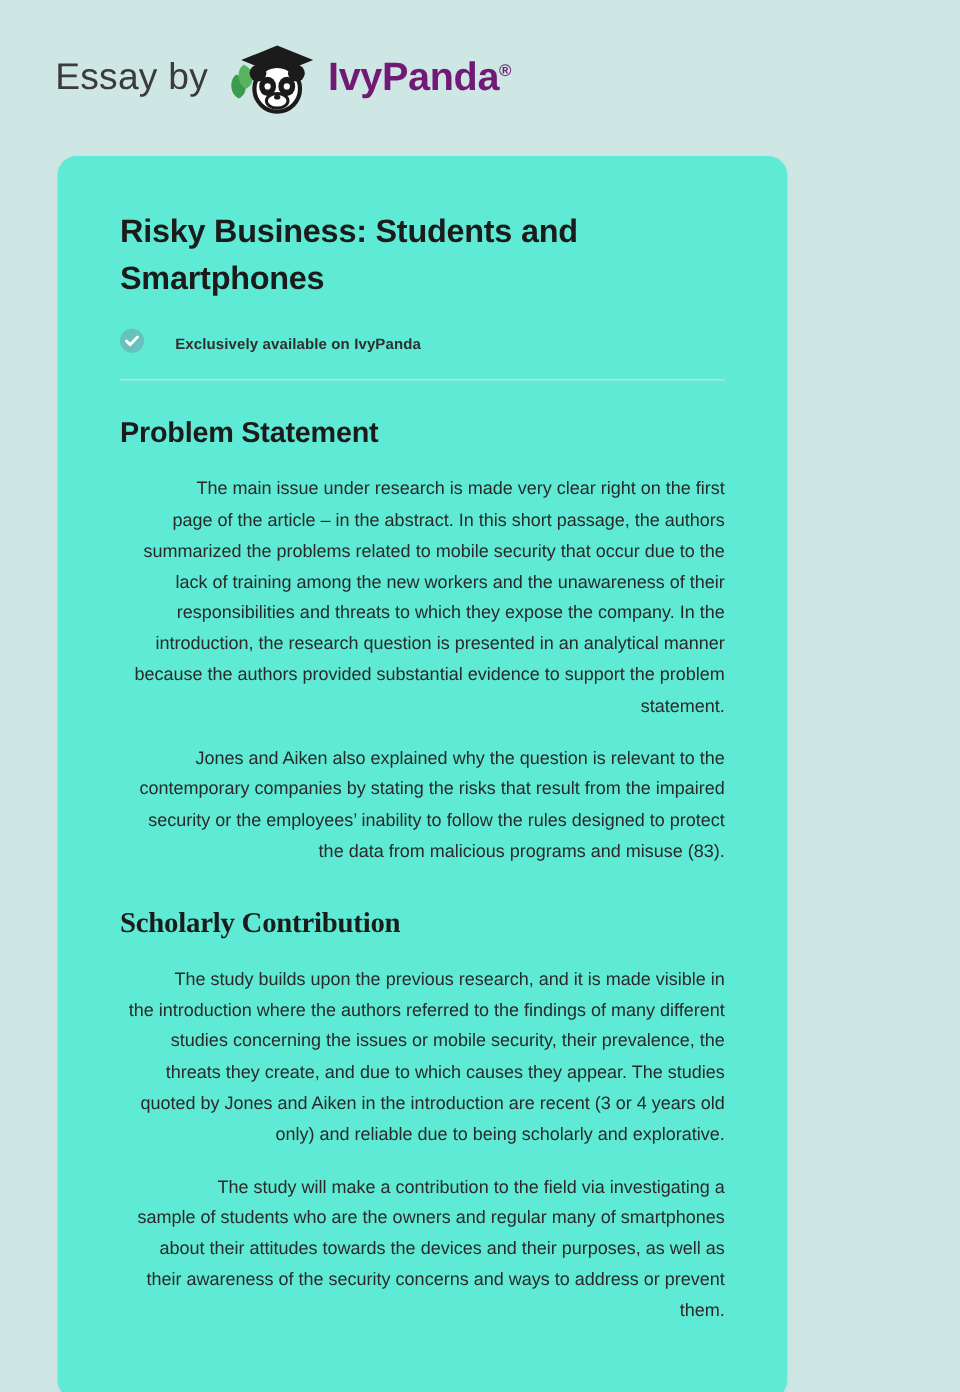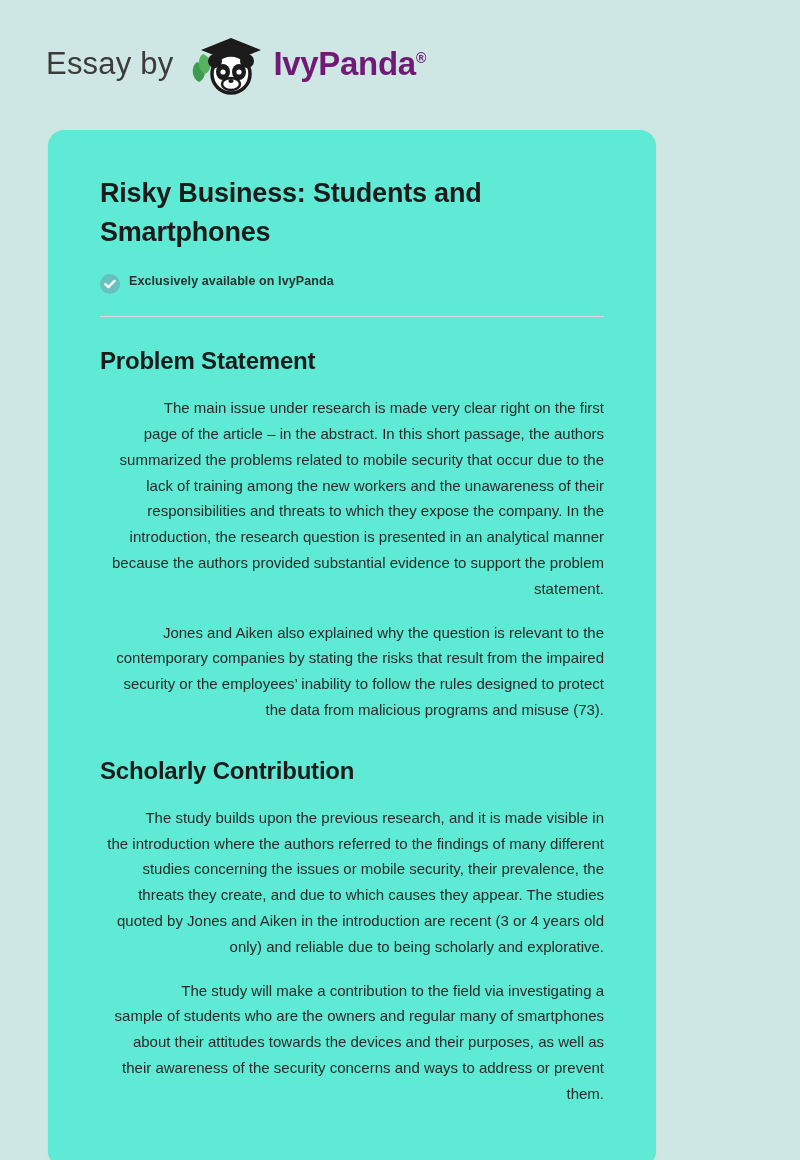--- a/index.html
+++ b/index.html
@@ -76,22 +76,22 @@
     font-size: 27px;
     line-height: 1.45;
     color: #1b1b1b;
     font-weight: bold;
     margin: 0 0 22px 0;
     letter-spacing: -0.2px;
   }
 
   .badge-row {
     display: flex;
-    align-items: flex-start;
-    gap: 9px;
+    align-items: flex-end;
+    gap: 26px;
     margin-bottom: 22px;
   }
   .badge-check {
     width: 20px;
     height: 20px;
     border-radius: 50%;
     background: #67c1bd;
     display: inline-flex;
     align-items: center;
     justify-content: center;
@@ -113,20 +113,21 @@
 
   h2.section {
     font-size: 24px;
     font-weight: bold;
     color: #1b1b1b;
     margin: 0 0 20px 0;
     letter-spacing: -0.2px;
   }
   h2.section.spaced {
     margin-top: 34px;
+    font-family: Liberation Serif, serif;
   }
 
   p.para {
     font-size: 15px;
     line-height: 1.72;
     color: #2a2a2a;
     margin: 0 0 18px 0;
     text-indent: 30px;
     text-align: right;
   }
@@ -179,20 +180,20 @@
           <path d="M5.4 10.2 L8.4 13.2 L14.6 6.9" fill="none" stroke="#ffffff" stroke-width="2.4" stroke-linecap="round" stroke-linejoin="round"></path>
         </svg>
       </span>
       <span class="badge-text">Exclusively available on IvyPanda</span>
     </div>
 
     <hr class="divider">
 
     <h2 class="section">Problem Statement</h2>
     <p class="para">The main issue under research is made very clear right on the first page of the article – in the abstract. In this short passage, the authors summarized the problems related to mobile security that occur due to the lack of training among the new workers and the unawareness of their responsibilities and threats to which they expose the company. In the introduction, the research question is presented in an analytical manner because the authors provided substantial evidence to support the problem statement.</p>
-    <p class="para">Jones and Aiken also explained why the question is relevant to the contemporary companies by stating the risks that result from the impaired security or the employees’ inability to follow the rules designed to protect the data from malicious programs and misuse (73).</p>
+    <p class="para">Jones and Aiken also explained why the question is relevant to the contemporary companies by stating the risks that result from the impaired security or the employees’ inability to follow the rules designed to protect the data from malicious programs and misuse (83).</p>
 
     <h2 class="section spaced">Scholarly Contribution</h2>
     <p class="para">The study builds upon the previous research, and it is made visible in the introduction where the authors referred to the findings of many different studies concerning the issues or mobile security, their prevalence, the threats they create, and due to which causes they appear. The studies quoted by Jones and Aiken in the introduction are recent (3 or 4 years old only) and reliable due to being scholarly and explorative.</p>
     <p class="para">The study will make a contribution to the field via investigating a sample of students who are the owners and regular many of smartphones about their attitudes towards the devices and their purposes, as well as their awareness of the security concerns and ways to address or prevent them.</p>
 
   </div>
 </div>
 
 </body></html>

